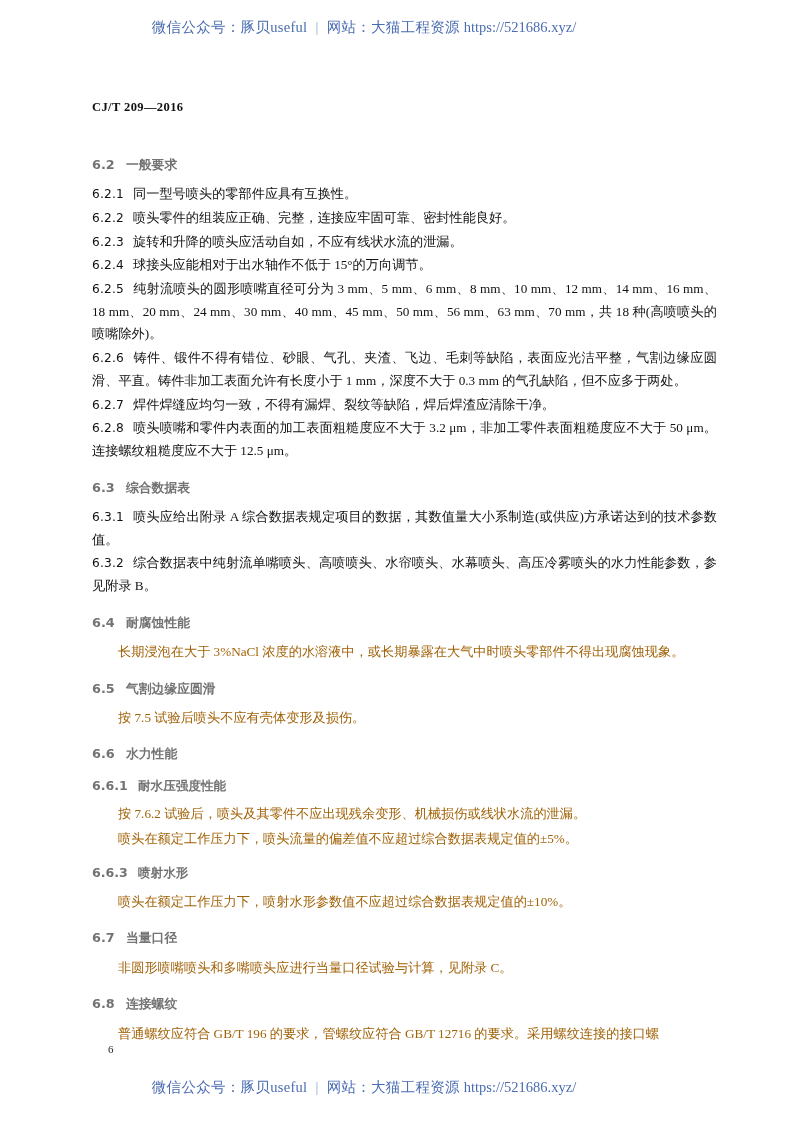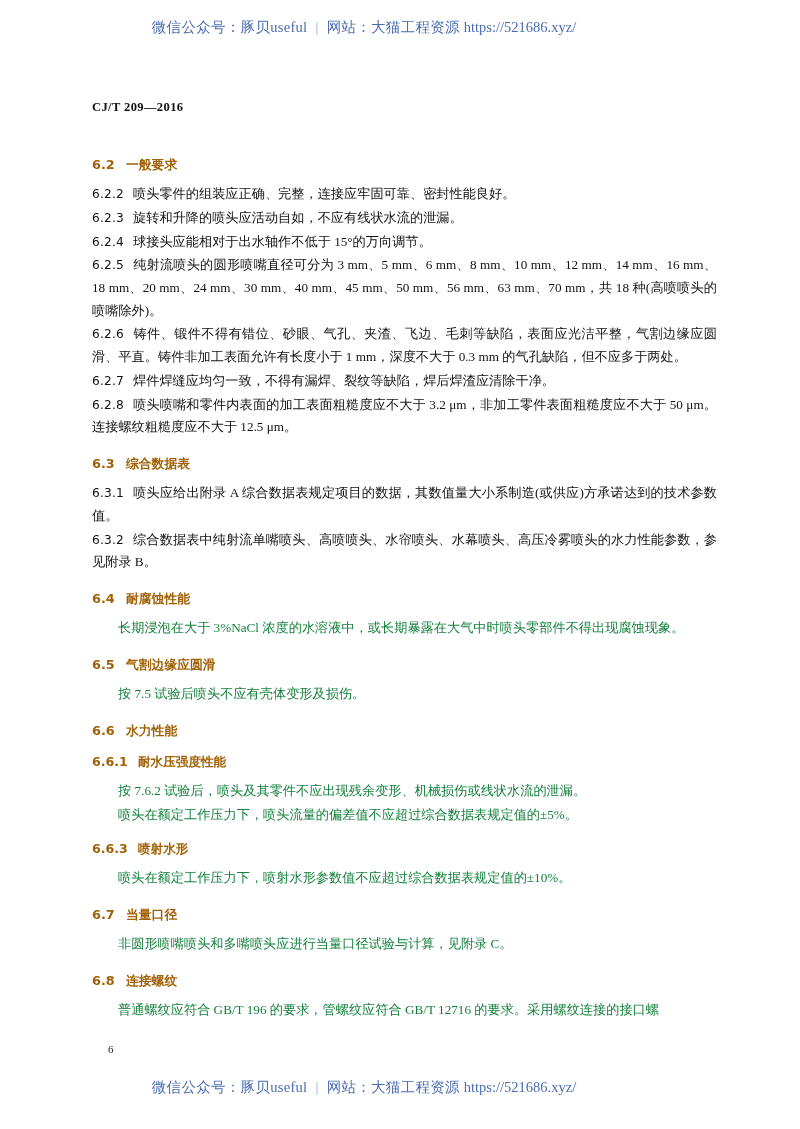--- a/index.html
+++ b/index.html
@@ -67,21 +67,21 @@
     position: absolute;
     left: 92px;
     top: 140px;
     width: 625px;
   }
 
   
   .h2, .h3 {
     font-family: "DejaVu Sans", "Liberation Sans", sans-serif;
     font-weight: bold;
-    color: #a16207;
+    color: #737373;
     margin: 0;
     line-height: 1.5;
   }
   .h2 {
     font-size: 12.8px;
     margin-top: 15px;
     margin-bottom: 9px;
   }
   .h3 {
     font-size: 12.6px;
@@ -111,21 +111,21 @@
     font-weight: normal;
     margin-right: 9px;
     letter-spacing: 0.2px;
   }
 
   
   .para {
     font-family: "Liberation Serif", "DejaVu Serif", serif;
     font-size: 13.2px;
     line-height: 1.72;
-    color: #15803d;
+    color: #a16207;
     margin: 0 0 2px 0;
     text-indent: 26px;
     text-align: justify;
     text-justify: inter-ideograph;
   }
 
   .page-number {
     position: absolute;
     left: 108px;
     top: 1043px;
@@ -146,20 +146,21 @@
 <div class="page">
 
   <div class="doc-code">CJ/T 209—2016</div>
 
   <div class="content">
 
     <div class="h2">
       <span class="h-num">6.2</span><span class="h-title">一般要求</span>
     </div>
 
+    <p class="clause"><span class="num">6.2.1</span><span>同一型号喷头的零部件应具有互换性。</span></p>
 
     <p class="clause"><span class="num">6.2.2</span><span>喷头零件的组装应正确、完整，连接应牢固可靠、密封性能良好。</span></p>
 
     <p class="clause"><span class="num">6.2.3</span><span>旋转和升降的喷头应活动自如，不应有线状水流的泄漏。</span></p>
 
     <p class="clause"><span class="num">6.2.4</span><span>球接头应能相对于出水轴作不低于 15°的万向调节。</span></p>
 
     <p class="clause"><span class="num">6.2.5</span><span>纯射流喷头的圆形喷嘴直径可分为 3 mm、5 mm、6 mm、8 mm、10 mm、12 mm、14 mm、16 mm、18 mm、20 mm、24 mm、30 mm、40 mm、45 mm、50 mm、56 mm、63 mm、70 mm，共 18 种(高喷喷头的喷嘴除外)。</span></p>
 
     <p class="clause"><span class="num">6.2.6</span><span>铸件、锻件不得有错位、砂眼、气孔、夹渣、飞边、毛刺等缺陷，表面应光洁平整，气割边缘应圆滑、平直。铸件非加工表面允许有长度小于 1 mm，深度不大于 0.3 mm 的气孔缺陷，但不应多于两处。</span></p>

